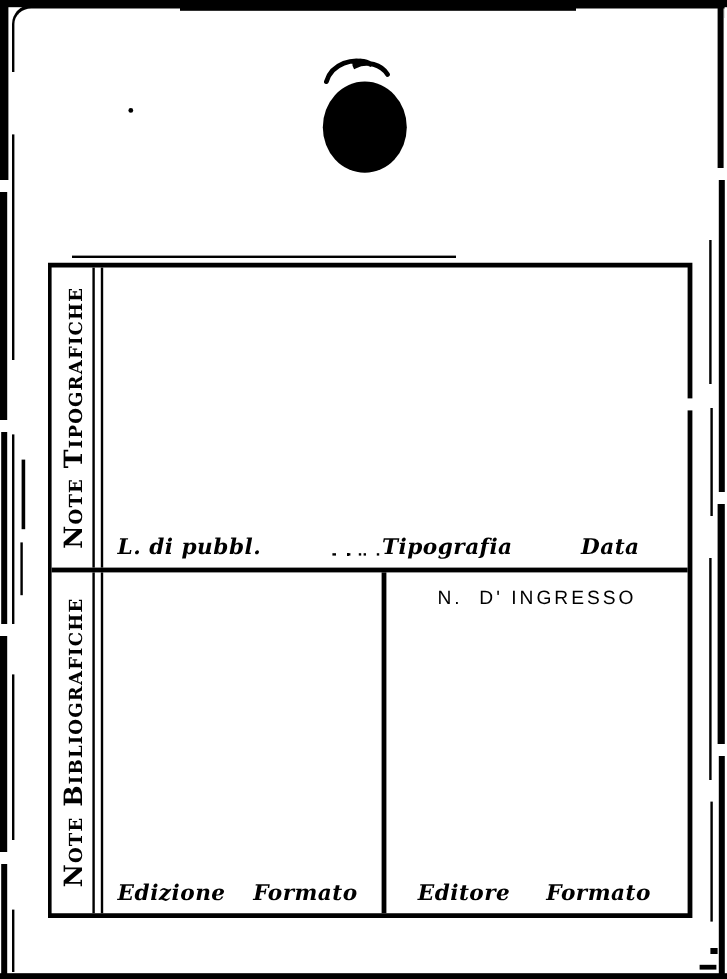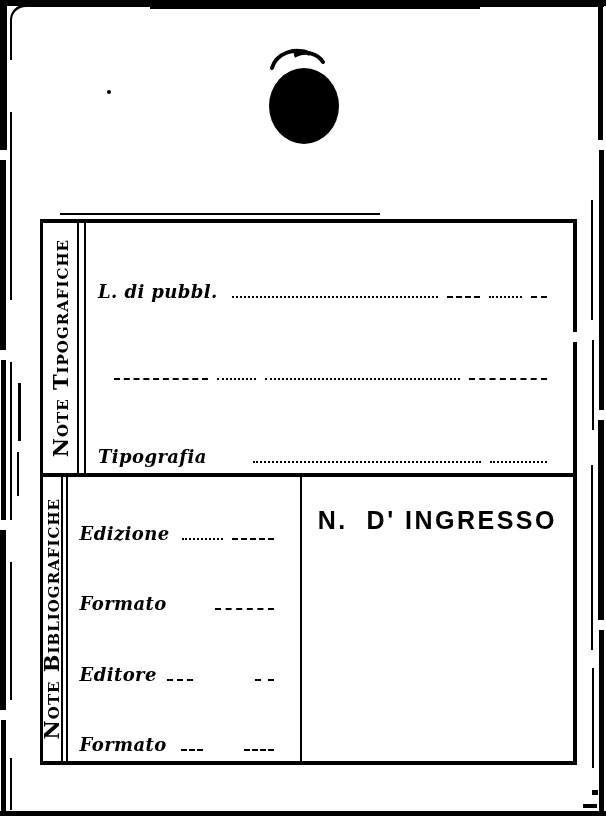--- a/index.html
+++ b/index.html
@@ -26,36 +26,36 @@
   .sec{display:flex;}
   .sec1{height:250px;border-bottom:4px solid #000;}
   .sec2{height:284px;}
   .side{width:34px;display:flex;align-items:center;justify-content:center;overflow:hidden;}
   .side span{
     writing-mode:vertical-rl;transform:rotate(180deg);
     font-variant:small-caps;font-weight:bold;font-size:21px;letter-spacing:1px;
     white-space:nowrap;font-family:"DejaVu Serif",serif;
   }
   .rule2{width:9px;border-left:2px solid #000;border-right:2px solid #000;box-sizing:border-box;}
-  .fields{flex:1;display:flex;flex-direction:column;padding:2px 24px 0 12px;box-sizing:border-box;}
+  .fields{flex:1;display:flex;padding:2px 0 0 12px;box-sizing:border-box;}
   .sec2 .fields{flex:0 0 auto;width:232px;}
   .frow{flex:1;display:flex;align-items:flex-end;padding-bottom:7px;}
   .lbl{
     font-style:italic;font-weight:bold;font-size:18px;line-height:1;
     letter-spacing:.4px;white-space:nowrap;
   }
   .dots{flex:1;display:flex;gap:9px;margin:0 2px 3px 14px;min-width:0;}
   .dots i{flex:1;border-bottom:2px dotted #000;}
   .dots i.dsh{border-bottom-style:dashed;}
   .dots i.sp{border-bottom:none;}
   .vdiv{width:4px;background:#000;}
   .ingresso{flex:1;display:flex;justify-content:center;align-items:flex-start;padding-top:13px;}
   .ingresso h2{
-    margin:16px;font-family:"Liberation Sans",sans-serif;font-weight:bold;
-    font-size:25px;letter-spacing:2.5px;white-space:pre;
+    margin:0;font-family:"Liberation Sans",sans-serif;font-weight:normal;
+    font-size:16px;letter-spacing:2.5px;white-space:pre;
   }
 </style>
 </head>
 <body>
 
 <div class="page">
 
   <div>
     <div class="card-edge"></div>
 
@@ -125,20 +125,28 @@
               <i class="dsh" style="flex:1"></i>
             </span>
         </div>
         <div class="frow">
           <span class="lbl">Tipografia</span>
           <span class="dots" style="margin-left:46px">
               <i style="flex:6"></i>
               <i style="flex:1.5"></i>
             </span>
         </div>
+        <div class="frow">
+          <span class="lbl">Data</span>
+          <span class="dots" style="margin-left:20px">
+              <i class="dsh" style="flex:2"></i>
+              <i class="dsh" style="flex:2.5"></i>
+              <i class="dsh" style="flex:1.5"></i>
+            </span>
+        </div>
       </div>
     </div>
 
     <div class="sec sec2">
       <div class="side">
         <span>Note Bibliografiche</span>
       </div>
       <div class="rule2"></div>
       <div class="fields">
         <div class="frow">

